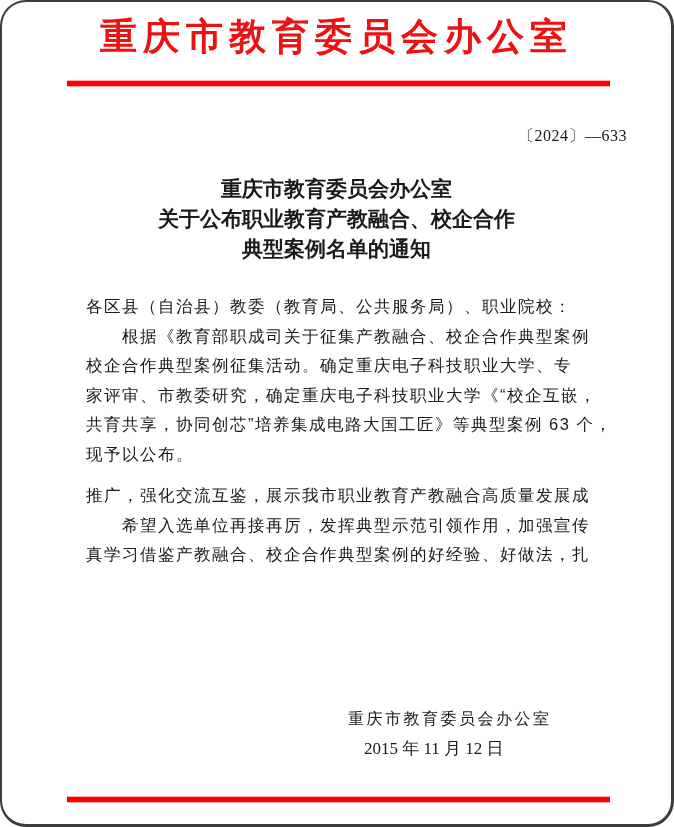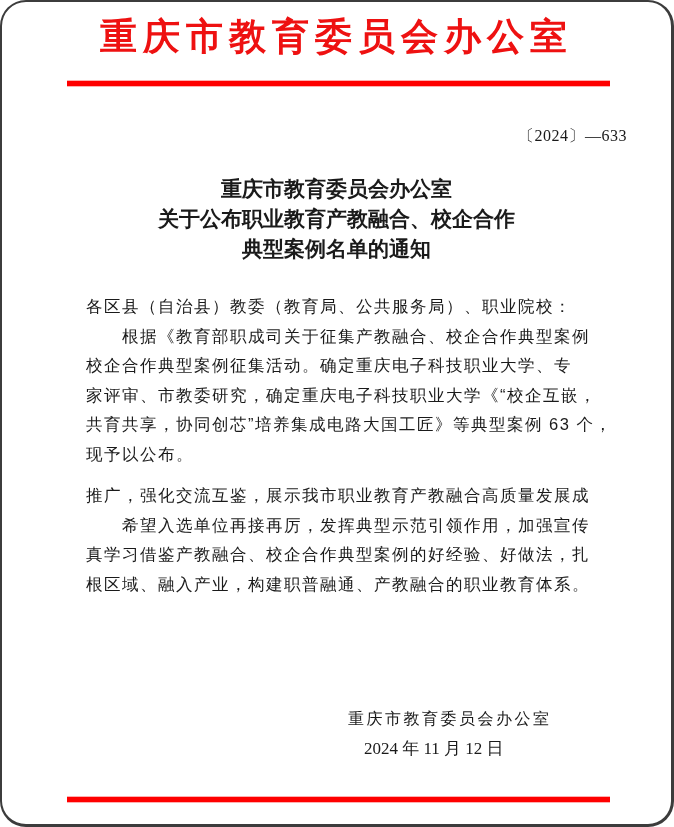--- a/index.html
+++ b/index.html
@@ -98,24 +98,23 @@
       <div class="line">共育共享，协同创芯”培养集成电路大国工匠》等典型案例 63 个，</div>
       <div class="line">现予以公布。</div>
     </div>
 
     <div class="para-gap"></div>
 
     <div>
       <div class="line">推广，强化交流互鉴，展示我市职业教育产教融合高质量发展成</div>
       <div class="line">　　希望入选单位再接再厉，发挥典型示范引领作用，加强宣传</div>
       <div class="line">真学习借鉴产教融合、校企合作典型案例的好经验、好做法，扎</div>
-      <div class="line">根区域、融入产业，构建职普融通、产教融合的职业教育体系。</div>
     </div>
   </div>
 
   <div class="signature">
     <div class="org">重庆市教育委员会办公室</div>
-    <div class="date">2024 年 11  月 12 日</div>
+    <div class="date">2015 年 11  月 12 日</div>
   </div>
 
   <div class="red-rule bottom"></div>
 
 </div>
 
 </body></html>

